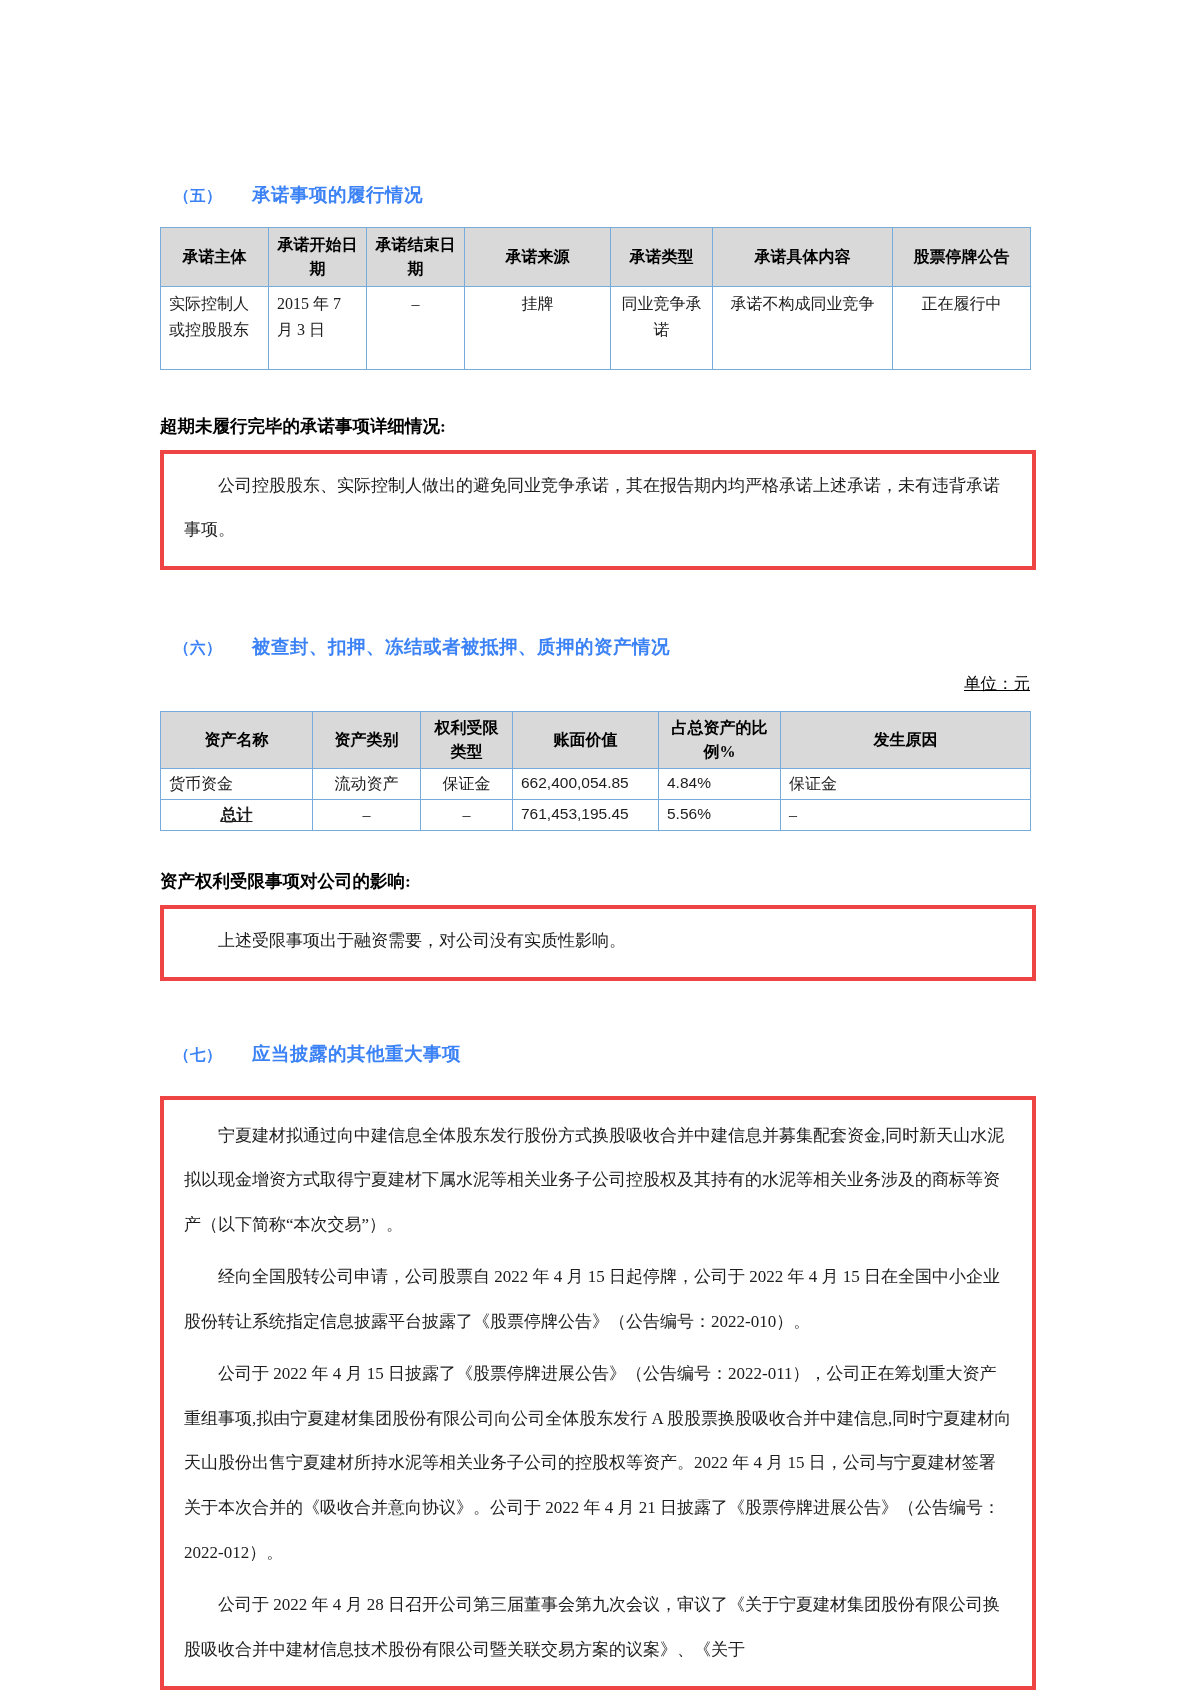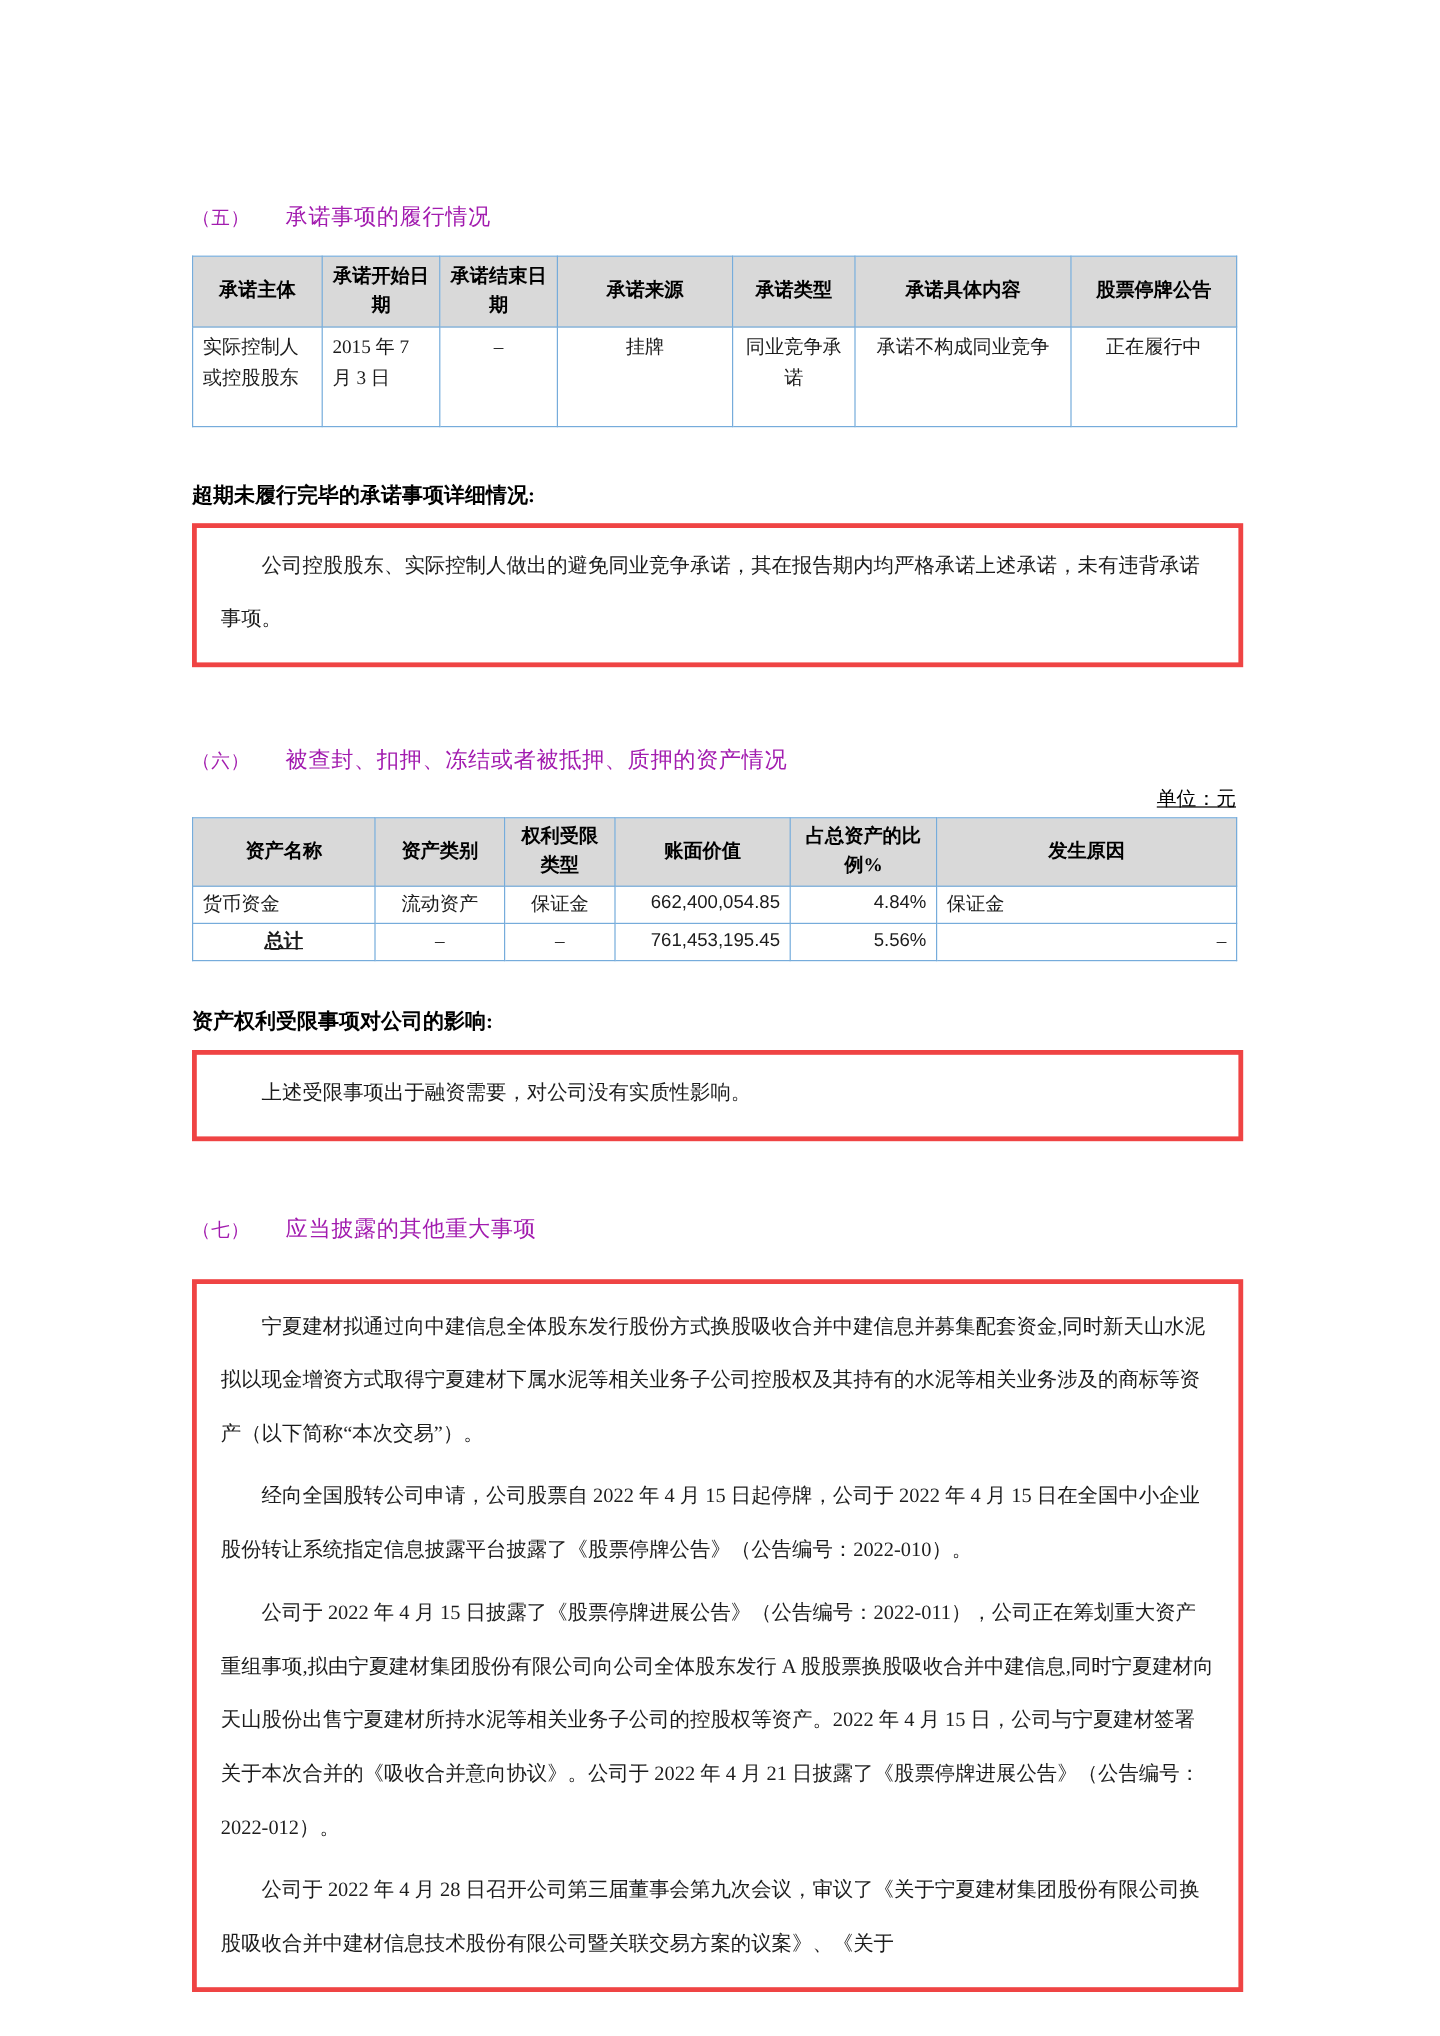--- a/index.html
+++ b/index.html
@@ -13,24 +13,24 @@
     overflow: hidden;
     font-family: "Liberation Serif", "DejaVu Serif", serif;
     color: #1c1c1c;
     font-size: 17px;
   }
   .content {
     padding: 168px 165px 0 160px; 
   }
   
   .sec-heading {
-    font-weight: normal;
+    font-weight: bold;
     font-size: 18.5px;
-    color: #a21caf;
-    margin: 0;
+    color: #3b82f6;
+    margin: 14px;
     letter-spacing: 0.5px;
   }
   .sec-heading .num { margin-right: 30px; }
   .sub-heading {
     font-weight: bold;
     font-size: 17.5px;
     color: #000;
     margin: 0;
   }
   
@@ -50,29 +50,29 @@
   table.doc-table th {
     background: #d9d9d9;
     font-weight: bold;
     text-align: center;
     vertical-align: middle;
     line-height: 1.5;
     color: #000;
   }
   .al { text-align: left; }
   .ac { text-align: center; }
-  .ar { text-align: right; }
+  .ar { }
   .num { font-family: "Liberation Sans", "DejaVu Sans", sans-serif; font-size: 15.5px; }
   .total-label { font-weight: bold; text-decoration: underline; }
   
   #commitments-table { margin-top: 20px; }
   #commitments-table th { height: 50px; }
   #commitments-table td { height: 74px; }
   
-  #assets-table { margin-top: 4px; }
+  #assets-table { margin-top: 16px; }
   #assets-table th { height: 48px; }
   #assets-table td { height: auto; padding: 2px 8px; }
   
   .text-box {
     border: 4px solid #ef4444;
     width: 828px;            
     padding: 10px 20px 14px 20px;
     margin-top: 12px;
   }
   .text-box p {

